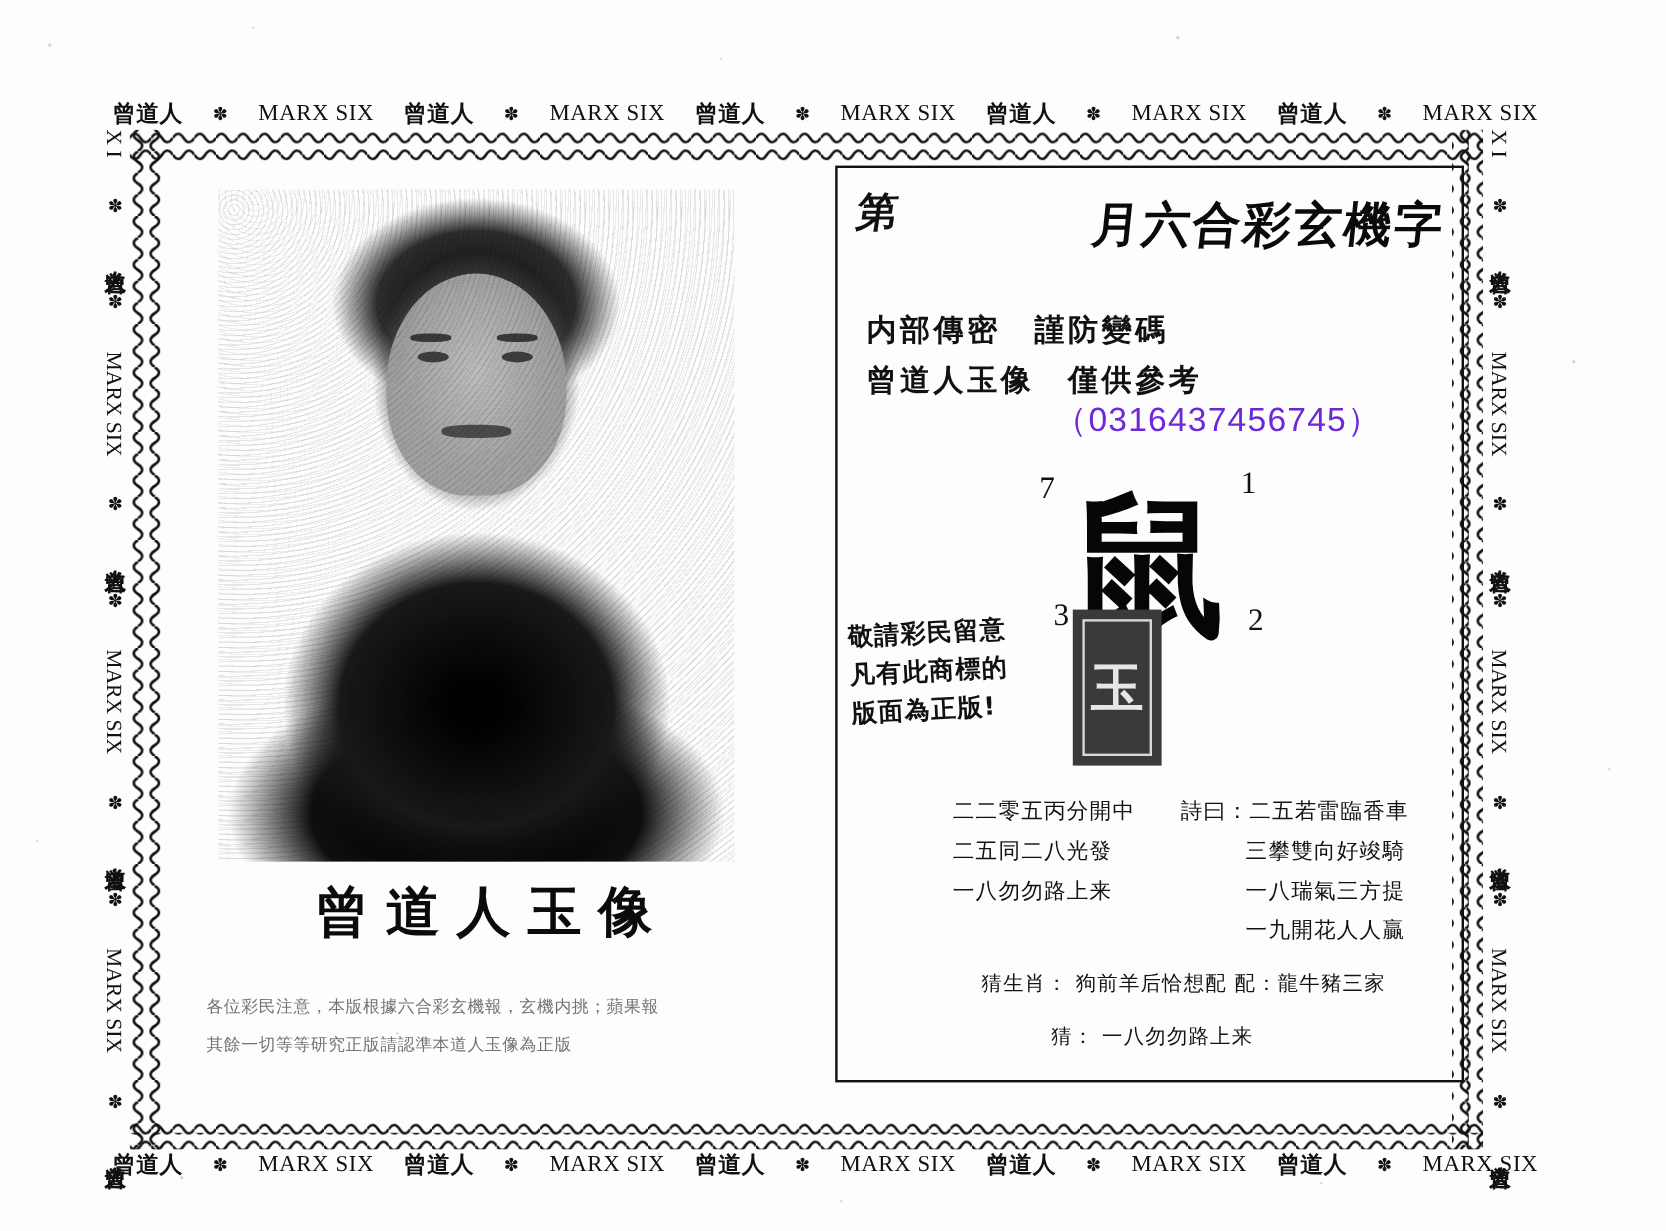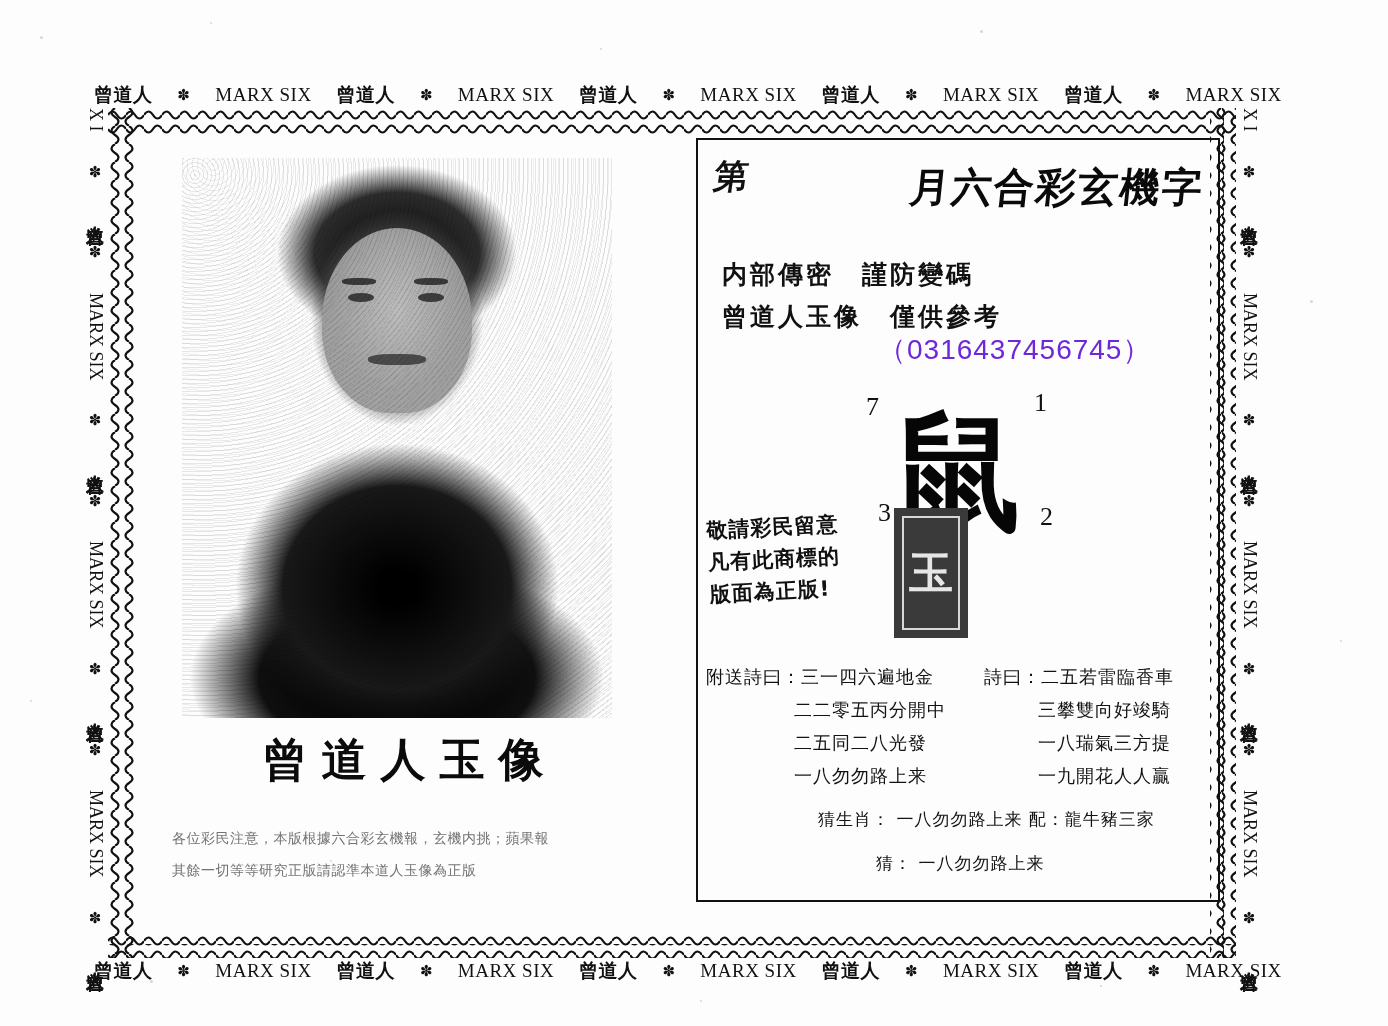--- a/index.html
+++ b/index.html
@@ -512,36 +512,35 @@
       </div>
 
       <div id="notice-block">
         <div>敬請彩民留意</div>
         <div>凡有此商標的</div>
         <div>版面為正版!</div>
       </div>
 
       <div id="poem-area">
         <div class="poem-col" id="poem-left">
-          <div><span class="poem-label">附送詩曰：</span><span>三一四六遍地金</span></div>
           <div style="padding-left:88px;">二二零五丙分開中</div>
           <div style="padding-left:88px;">二五同二八光發</div>
           <div style="padding-left:88px;">一八勿勿路上来</div>
         </div>
         <div class="poem-col" id="poem-right">
           <div><span class="poem-label">詩曰：</span><span>二五若雷臨香車</span></div>
           <div style="padding-left:54px;">三攀雙向好竣騎</div>
           <div style="padding-left:54px;">一八瑞氣三方提</div>
           <div style="padding-left:54px;">一九開花人人贏</div>
         </div>
       </div>
 
       <div id="zodiac-guess">
         <span>猜生肖：</span>
-        <span>一八勿勿路上来  配：龍牛豬三家</span>
+        <span>狗前羊后恰想配  配：龍牛豬三家</span>
       </div>
 
       <div id="final-guess">
         <span>猜：</span>
         <span>一八勿勿路上来</span>
       </div>
 
     </div>
   </div>
 

